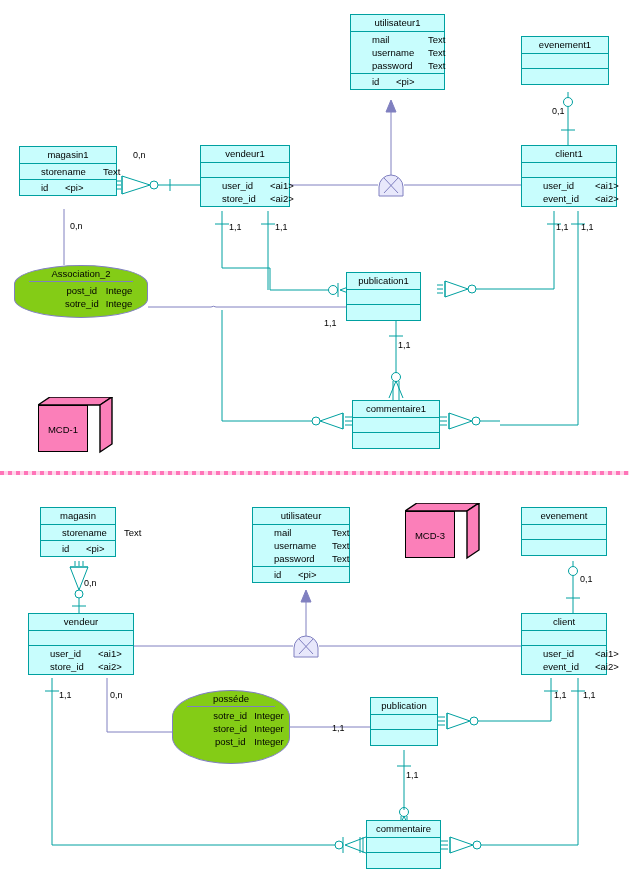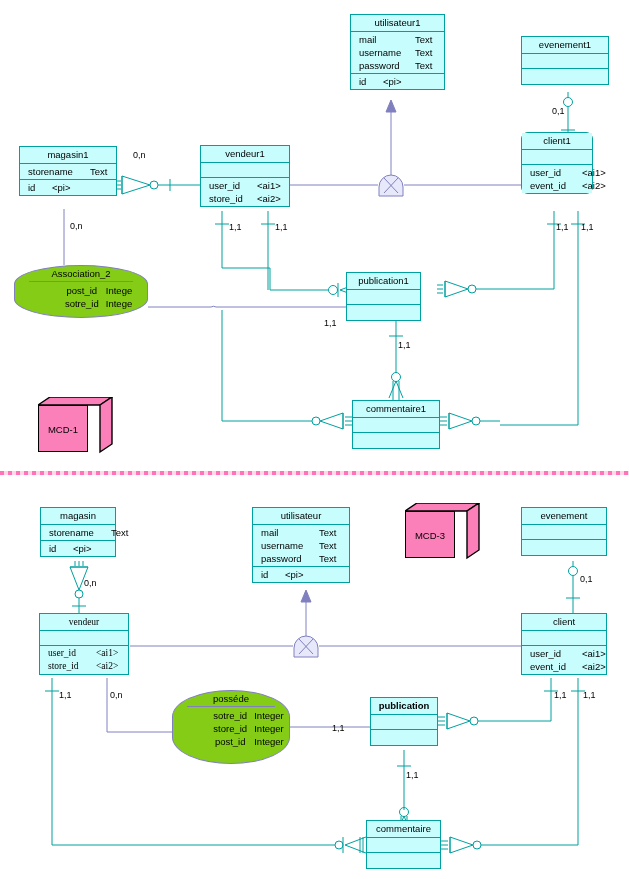--- a/index.html
+++ b/index.html
@@ -40,21 +40,21 @@
     border-bottom:1px solid #00a0a0;
     background:#c8fdfd;
     padding:1px 0 1px 0;
   }
   .ent-sec.last{border-bottom:none;}
   .attr{
     display:block;
     height:13px;
     line-height:13px;
     white-space:nowrap;
-    padding-left:8px;
+    padding-left:21px;
   }
   .attr .nm{display:inline-block;}
   .attr .ty{display:inline-block;}
   .empty-sec{height:15px;}
   
   .assoc{
     position:absolute;
     box-sizing:border-box;
     border:1px solid #8080c0;
     background:#84cc16;
@@ -328,21 +328,21 @@
       </span>
     </div>
   </div>
 
   <div class="entity" style="left:521px;top:36px;width:88px;">
     <div class="ent-title">evenement1</div>
     <div class="ent-sec empty-sec"></div>
     <div class="ent-sec last empty-sec"></div>
   </div>
 
-  <div class="entity" style="left:521px;top:132px;width:72px;border-radius:7px;">
+  <div class="entity" style="left:521px;top:145px;width:96px;">
     <div class="ent-title">client1</div>
     <div class="ent-sec empty-sec"></div>
     <div class="ent-sec last">
       <span class="attr">
         <span class="nm" style="width:52px">user_id</span><span class="ty">&lt;ai1&gt;</span>
       </span>
       <span class="attr">
         <span class="nm" style="width:52px">event_id</span><span class="ty">&lt;ai2&gt;</span>
       </span>
     </div>
@@ -397,21 +397,21 @@
         <span class="nm" style="width:62px">storename</span><span class="ty">Text</span>
       </span>
     </div>
     <div class="ent-sec last">
       <span class="attr">
         <span class="nm" style="width:24px">id</span><span class="ty">&lt;pi&gt;</span>
       </span>
     </div>
   </div>
 
-  <div class="entity" style="left:39px;top:613px;width:90px;font-family:Liberation Serif, serif;">
+  <div class="entity" style="left:28px;top:613px;width:106px;">
     <div class="ent-title">vendeur</div>
     <div class="ent-sec empty-sec"></div>
     <div class="ent-sec last">
       <span class="attr">
         <span class="nm" style="width:48px">user_id</span><span class="ty">&lt;ai1&gt;</span>
       </span>
       <span class="attr">
         <span class="nm" style="width:48px">store_id</span><span class="ty">&lt;ai2&gt;</span>
       </span>
     </div>
@@ -449,21 +449,21 @@
     <div class="ent-sec last">
       <span class="attr">
         <span class="nm" style="width:52px">user_id</span><span class="ty">&lt;ai1&gt;</span>
       </span>
       <span class="attr">
         <span class="nm" style="width:52px">event_id</span><span class="ty">&lt;ai2&gt;</span>
       </span>
     </div>
   </div>
 
-  <div class="entity" style="left:370px;top:697px;width:68px;font-weight:bold;">
+  <div class="entity" style="left:370px;top:697px;width:68px;">
     <div class="ent-title">publication</div>
     <div class="ent-sec empty-sec"></div>
     <div class="ent-sec last empty-sec"></div>
   </div>
 
   <div class="entity" style="left:366px;top:820px;width:75px;">
     <div class="ent-title">commentaire</div>
     <div class="ent-sec empty-sec"></div>
     <div class="ent-sec last empty-sec"></div>
   </div>

